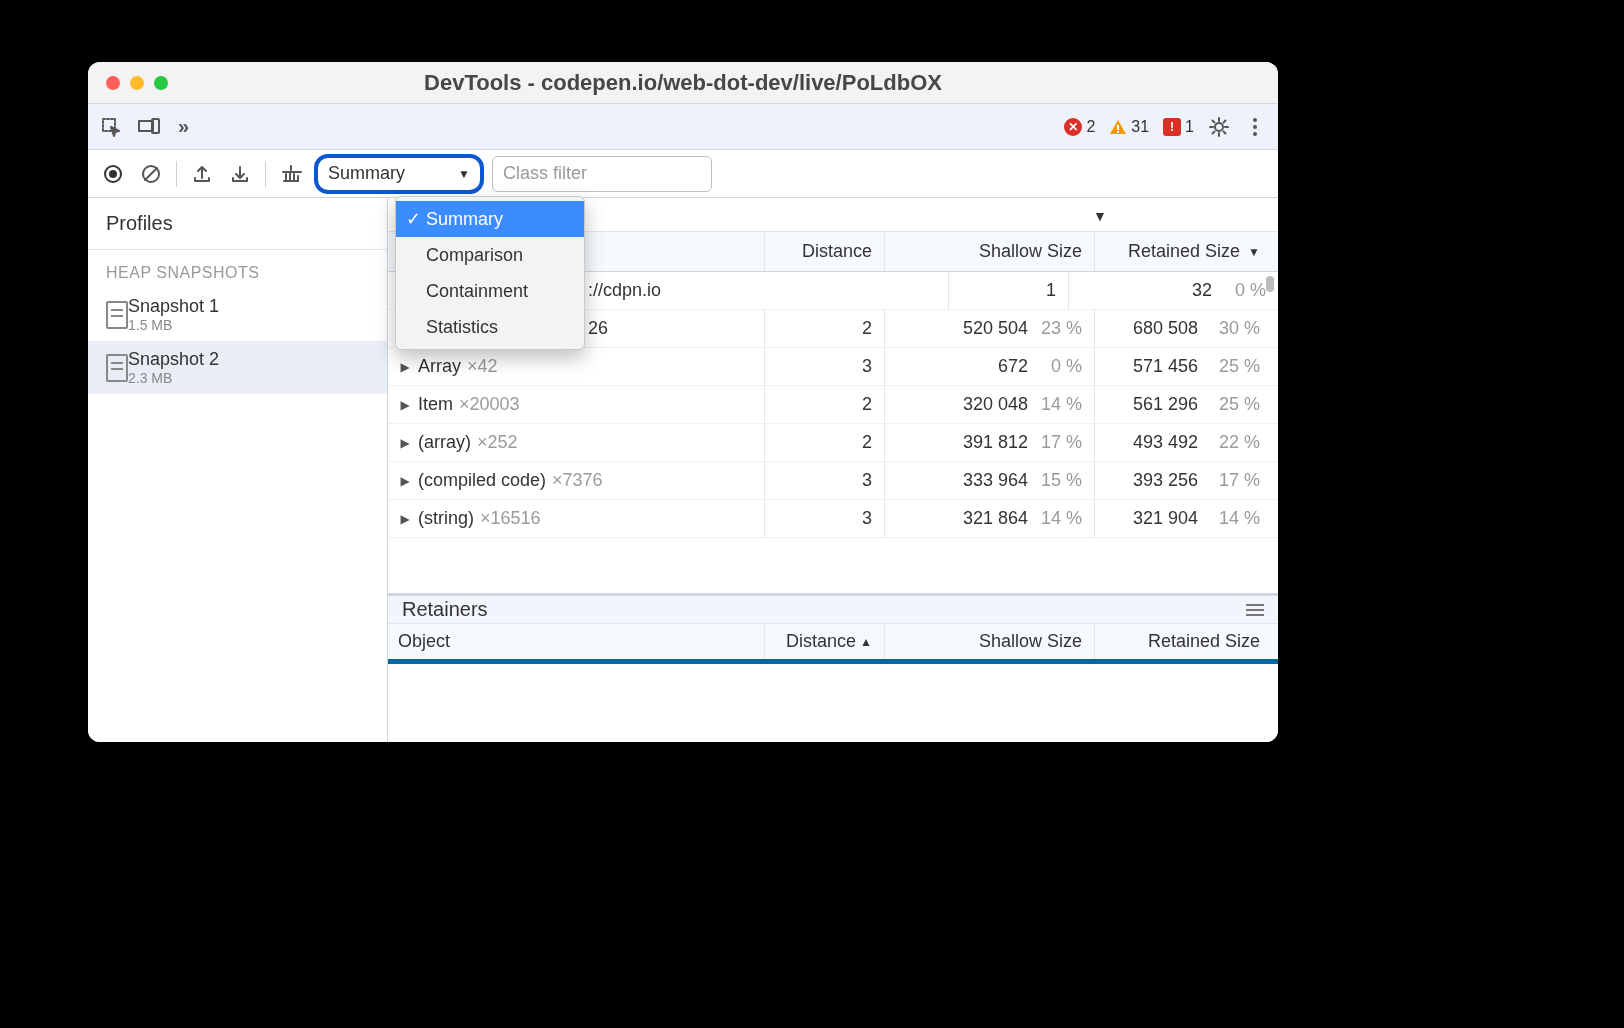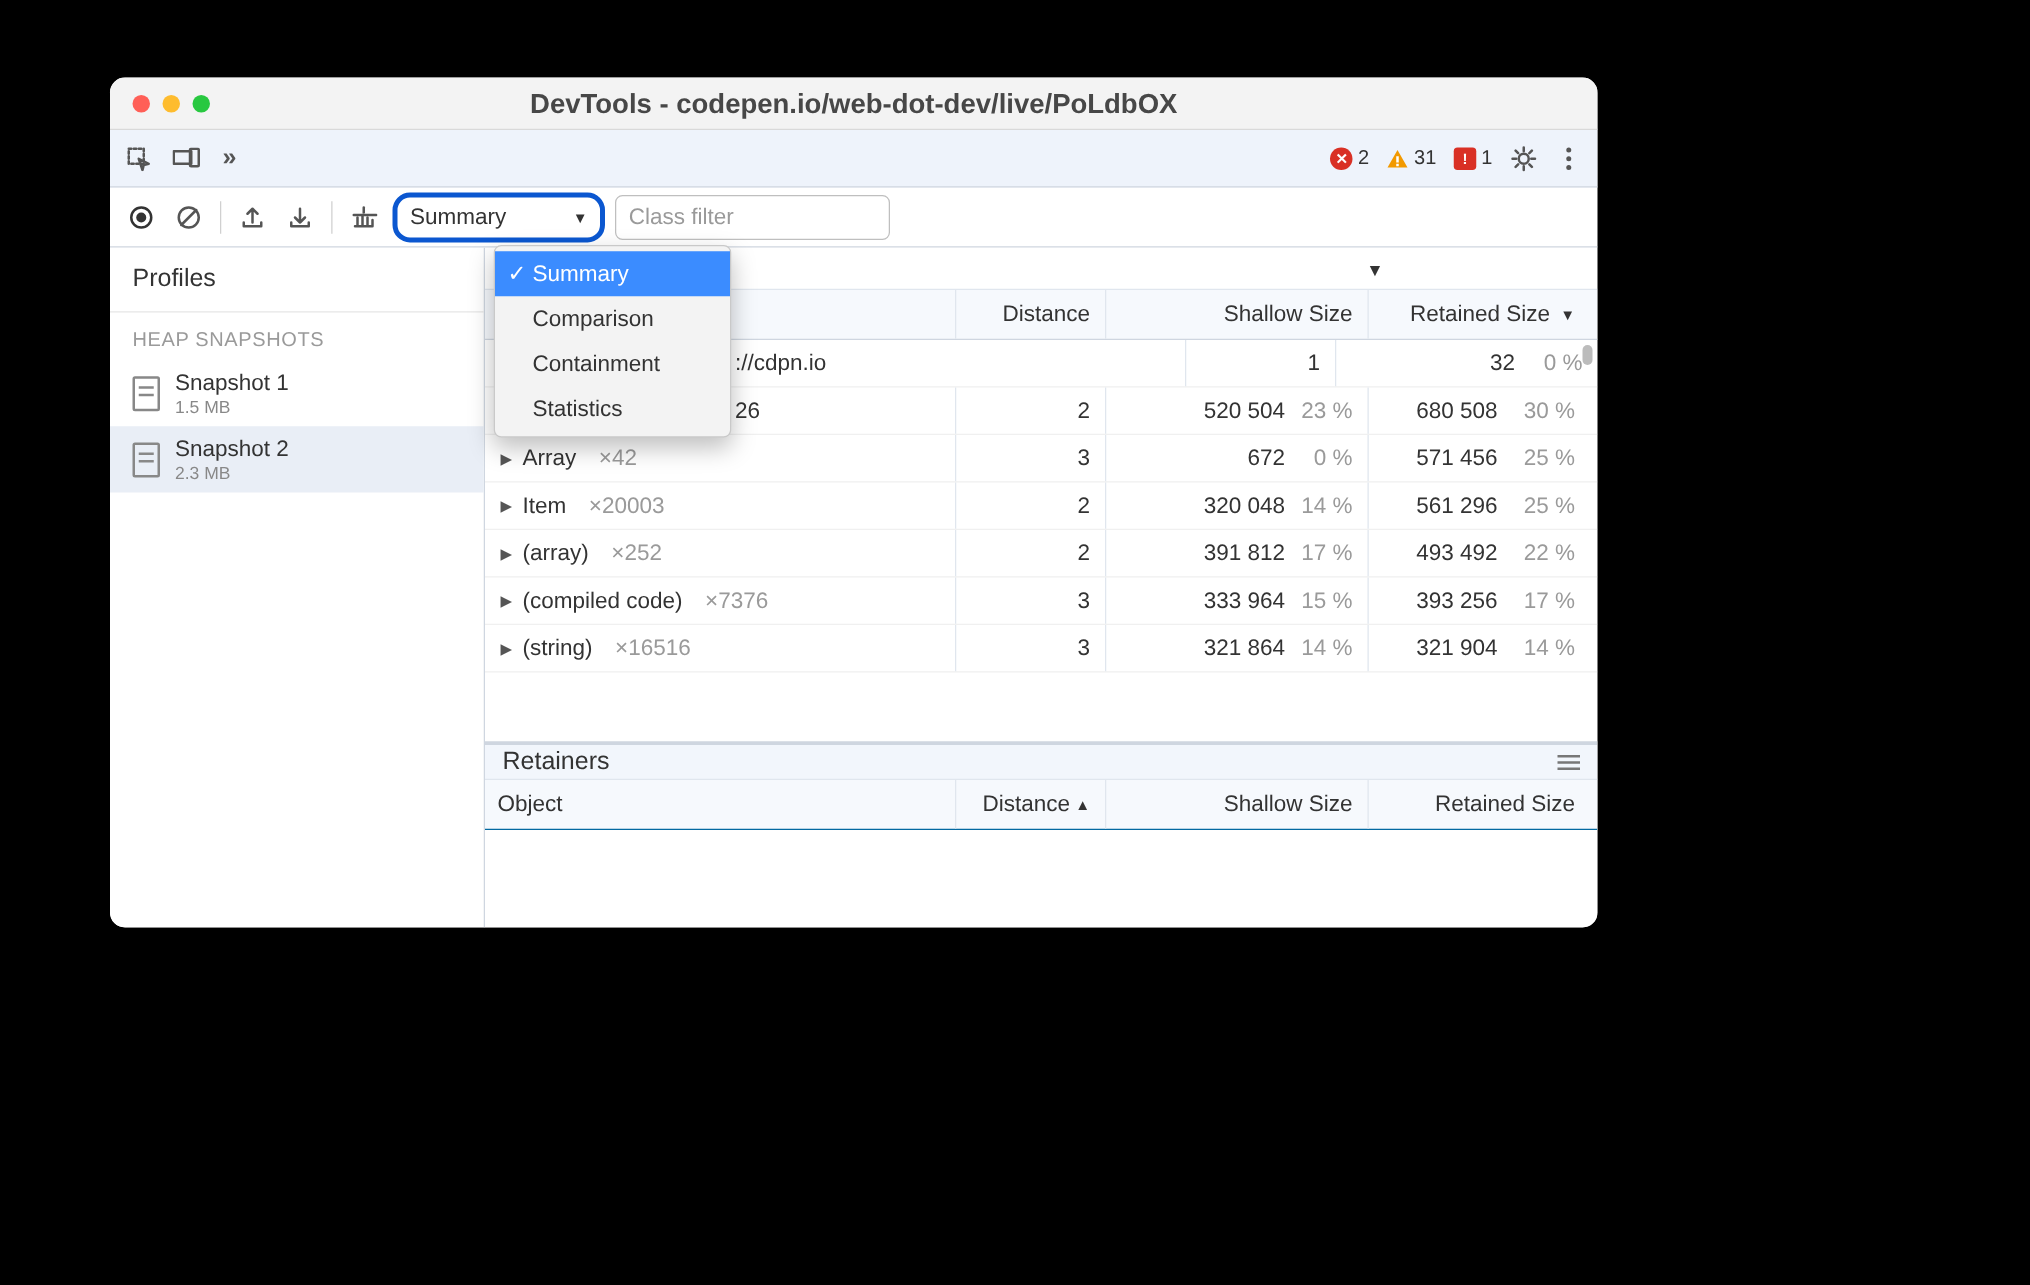--- a/index.html
+++ b/index.html
@@ -168,21 +168,21 @@
     color: #333;
     border-bottom: 1px solid #e6e6e6;
   }
   .sidebar-section-label {
     padding: 14px 18px 6px;
     font-size: 16px;
     color: #9a9a9a;
     letter-spacing: 0.5px;
   }
   .snapshot-item {
-    display: flex; align-items: center; gap: 12px;
+    display: flex; align-items: center; 
     padding: 8px 18px;
     cursor: pointer;
   }
   .snapshot-item.selected { background: #e9eef6; }
   .snapshot-icon {
     width: 22px; height: 28px;
     border: 2px solid #888; border-radius: 2px;
     position: relative;
   }
   .snapshot-icon::before {
@@ -243,41 +243,41 @@
   .data-row {
     display:flex;
     height: 38px;
     align-items:center;
     font-size: 18px;
     color:#333;
     border-bottom: 1px solid #f0f0f0;
   }
   .data-row .col-name { display:flex; align-items:center; gap:6px; }
   .disclosure { color:#555; font-size: 12px; display:inline-block; width:14px; text-align:center; }
-  .count { color:#9a9a9a; margin-left: 12px; }
+  .count { color:#9a9a9a; margin-left: 0; }
   .pct { color:#9a9a9a; margin-left: 10px; display:inline-block; min-width:44px; text-align:right;}
   .val { display:inline-block; min-width:80px; text-align:right; }
 
   
   .retainers {
     border-top: 3px solid #cfd6e0;
     background:#fff;
   }
   .retainers-header {
     height:28px; display:flex; align-items:center; justify-content:space-between;
     padding: 0 14px;
     font-size: 20px; color:#333;
     background: #f2f6fc;
     border-bottom:1px solid #e0e6ee;
   }
   .burger { display:flex; flex-direction:column; gap:3px; }
   .burger span { width:18px; height:2px; background:#777; }
   .retainers-cols {
     display:flex; height:40px; align-items:center;
-    border-bottom:1px solid #0369a1;
+    border-bottom:5px solid #0369a1;
     font-size:18px; color:#333;
     background:#f6f9fd;
   }
   .retainers-body { height: 78px; }
 
   
   svg { display:block; }
   .stroke { stroke:#555; stroke-width:2; fill:none; stroke-linecap:round; stroke-linejoin:round; }
   .warn-tri { display:inline-flex; width:18px; height:18px; }
   .scrollbar-stub {

